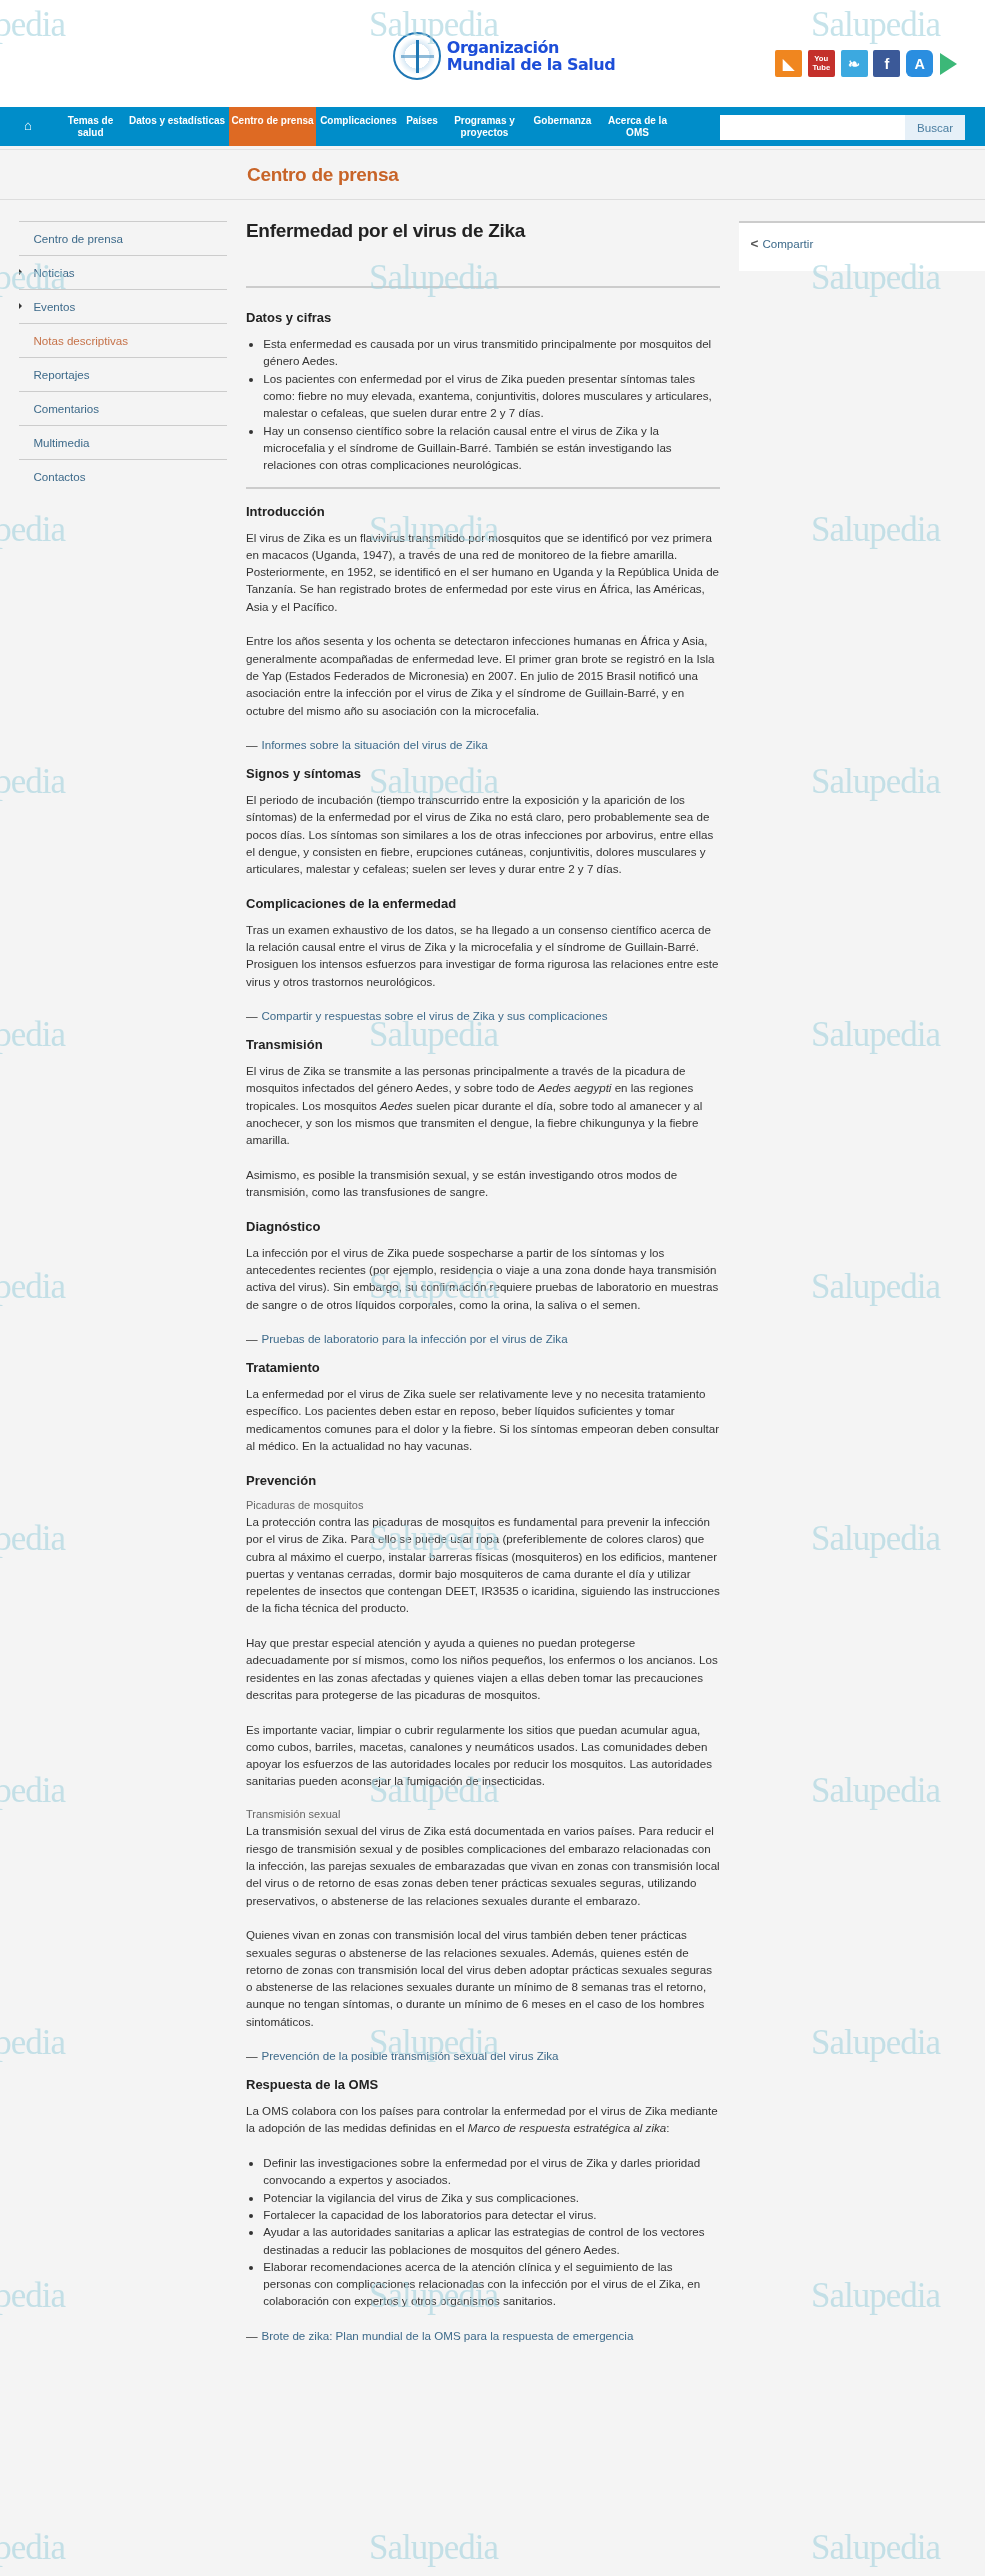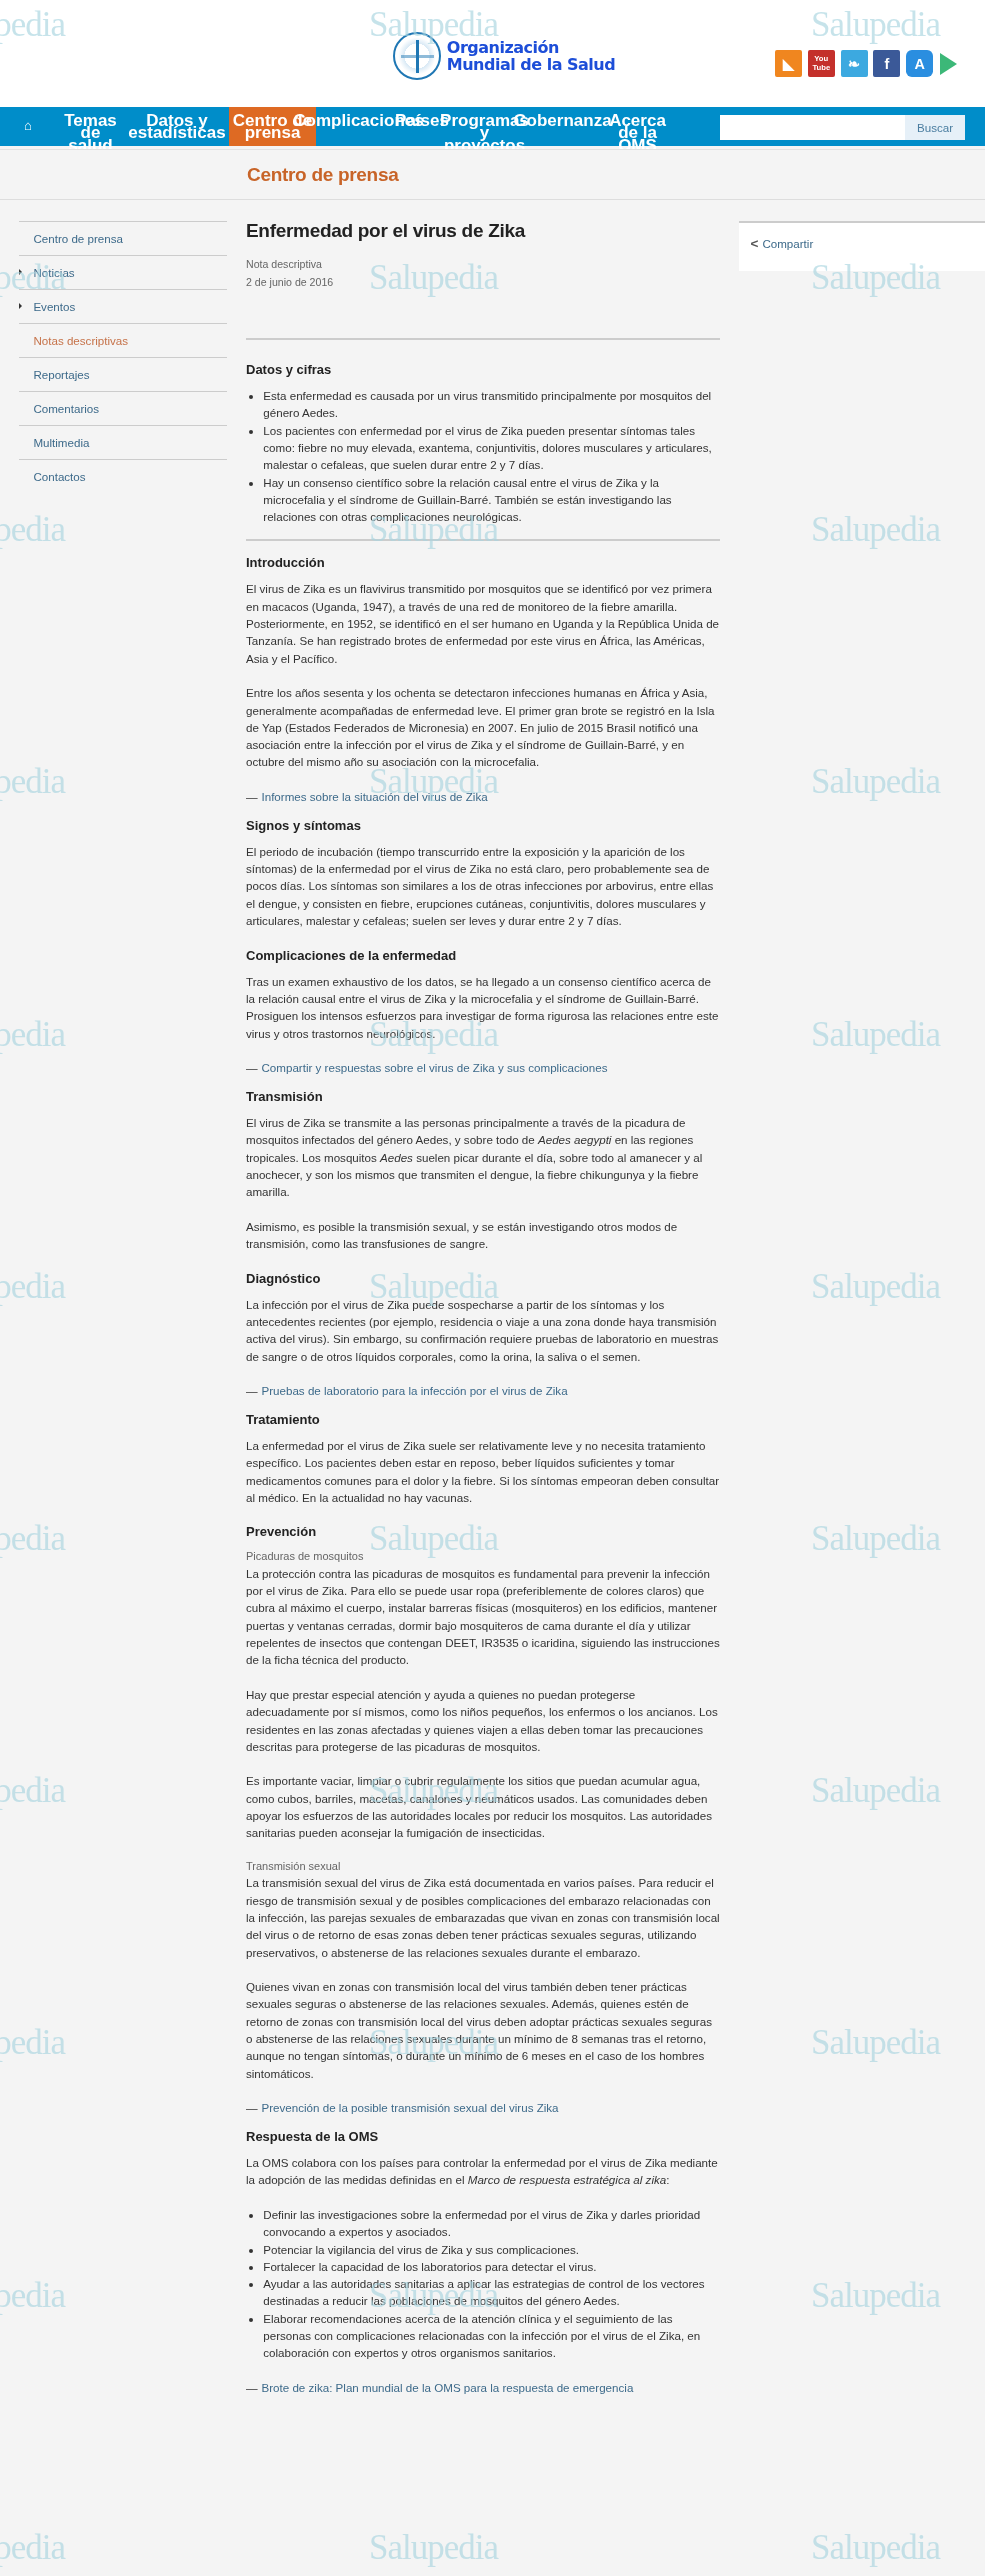--- a/index.html
+++ b/index.html
@@ -53,21 +53,21 @@
   .soc-play span {
     width: 0; height: 0; border-top: 11.6px solid transparent; border-bottom: 11.6px solid transparent;
     border-left: 17.3px solid #3cb878; display: block;
   }
   
   .nav {
     position: absolute; left: 0; top: 107px; width: 986px; height: 39px;
     background: #008dc9; display: flex; align-items: stretch;
   }
   .nav-item {
-    color: #fff; font-size: 17px; font-weight: bold; text-align: center;
+    color: #fff; font-size: 10px; font-weight: bold; text-align: center;
     line-height: 12.5px; display: flex; align-items: center; justify-content: center;
     cursor: pointer; padding: 0 1.9px;
   }
   .nav-item.two { align-items: flex-start; padding-top: 7.7px; }
   .nav-item.active { background: #de6a23; }
   .nav-home { width: 56px; font-size: 13.5px; }
   .search-input {
     position: absolute; left: 720px; top: 7.7px; width: 185px; height: 25px;
     border: none; background: #fff;
   }
@@ -192,24 +192,20 @@
 
 <div class="share">
   <div class="share-inner">
     <span class="share-icon">&lt;</span>
     <span>Compartir</span>
   </div>
 </div>
 
 <div class="main">
   <div class="page-title">Enfermedad por el virus de Zika</div>
-  <div class="meta">
-    <div>Nota descriptiva</div>
-    <div>2 de junio de 2016</div>
-  </div>
 
   <div class="divider"></div>
 
   <h2>Datos y cifras</h2>
   <ul class="bul">
     <li>Esta enfermedad es causada por un virus transmitido principalmente por mosquitos del género Aedes.</li>
     <li>Los pacientes con enfermedad por el virus de Zika pueden presentar síntomas tales como: fiebre no muy elevada, exantema, conjuntivitis, dolores musculares y articulares, malestar o cefaleas, que suelen durar entre 2 y 7 días.</li>
     <li>Hay un consenso científico sobre la relación causal entre el virus de Zika y la microcefalia y el síndrome de Guillain-Barré. También se están investigando las relaciones con otras complicaciones neurológicas.</li>
   </ul>
 

